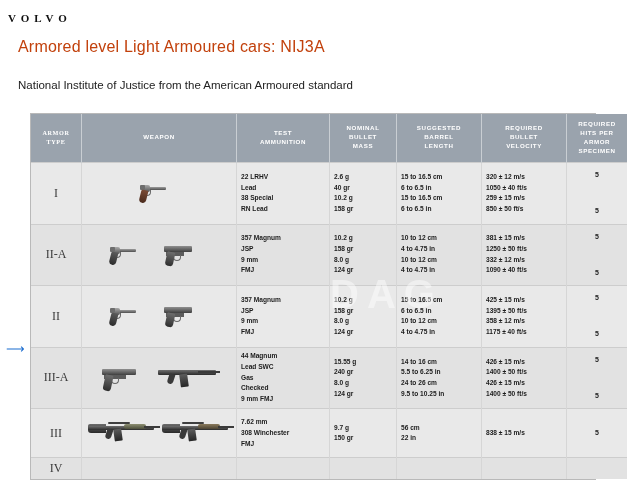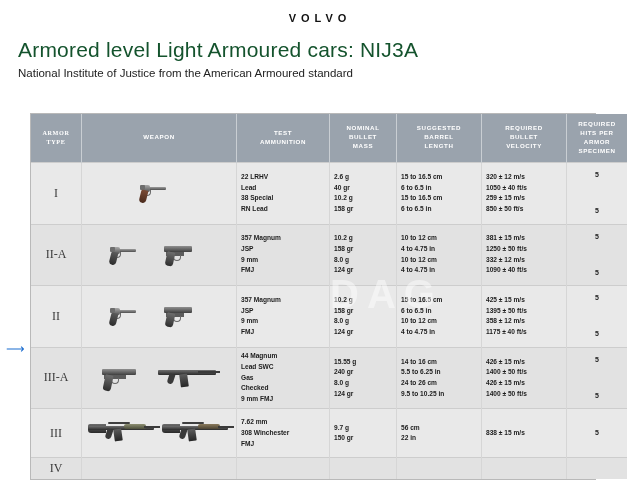--- a/index.html
+++ b/index.html
@@ -14,38 +14,38 @@
     overflow: hidden;
   }
   .slide {
     position: relative;
     width: 640px;
     height: 480px;
     background: #ffffff;
   }
   
   .brand {
-    text-align: center;
     padding-top: 12px;
     font-size: 11px;
     letter-spacing: 5px;
     font-weight: bold;
     color: #111;
-    font-family: Liberation Sans, sans-serif;
+    font-family: Liberation Serif, serif;
+    padding-left: 8px;
   }
   
   .title {
     margin: 14px 0 0 18px;
-    font-size: 21px;
-    color: #14532d;
+    font-size: 16px;
+    color: #c2410c;
     font-weight: normal;
     letter-spacing: 0.2px;
   }
   .subtitle {
-    margin: 5px 0 0 18px;
+    margin: 23px 0 0 18px;
     font-size: 11.5px;
     color: #222;
   }
   
   .table-wrap {
     position: absolute;
     left: 30px;
     top: 113px;
     width: 564px;
     border: 1px solid #b9b9b9;

